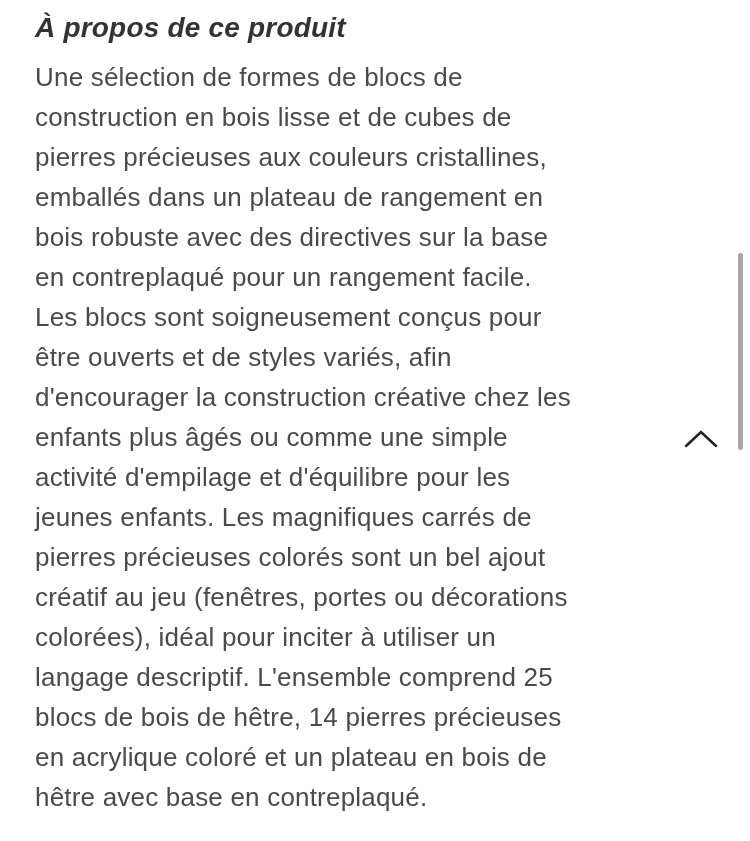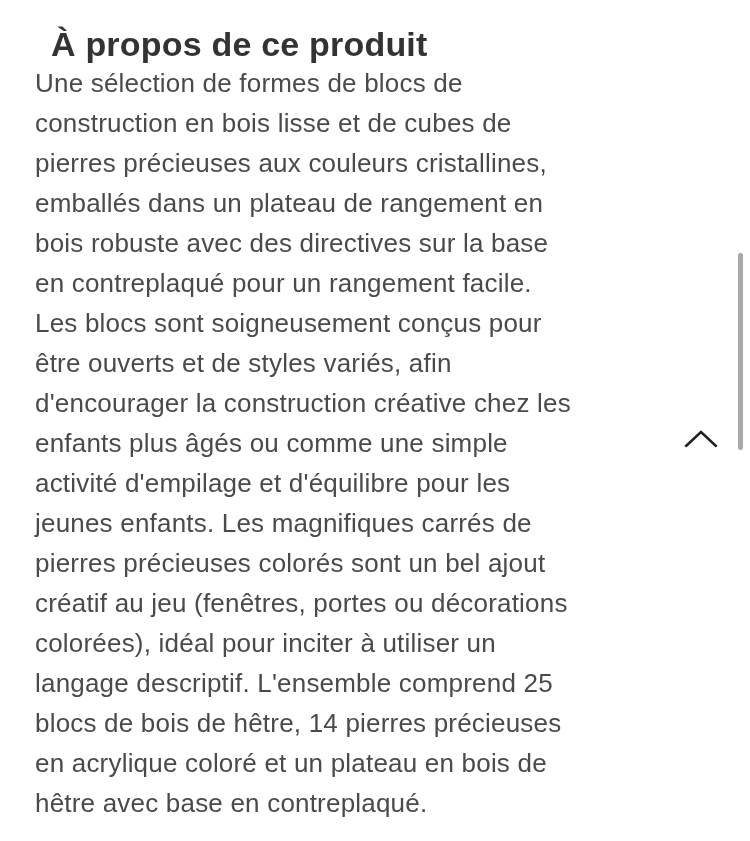--- a/index.html
+++ b/index.html
@@ -15,31 +15,32 @@
     overflow: hidden;
   }
   .section {
     position: absolute;
     inset: 0;
   }
   .section-title {
     position: absolute;
     left: 35px;
     top: 11px;
-    margin: 16px;
-    font-size: 34px;
+    margin: 0;
+    font-size: 28px;
     line-height: 34px;
     font-weight: 700;
     letter-spacing: 0.2px;
     color: var(--heading, #333333);
+    font-style: italic;
   }
   .description {
     position: absolute;
     left: 35px;
-    top: 63px;
+    top: 57px;
     width: 660px;
     margin: 0;
     font-size: 26px;
     line-height: 40px;
     letter-spacing: 0.2px;
     font-weight: 400;
     color: var(--body, #4a4a4a);
     white-space: pre-line;
   }
   .collapse-btn {

